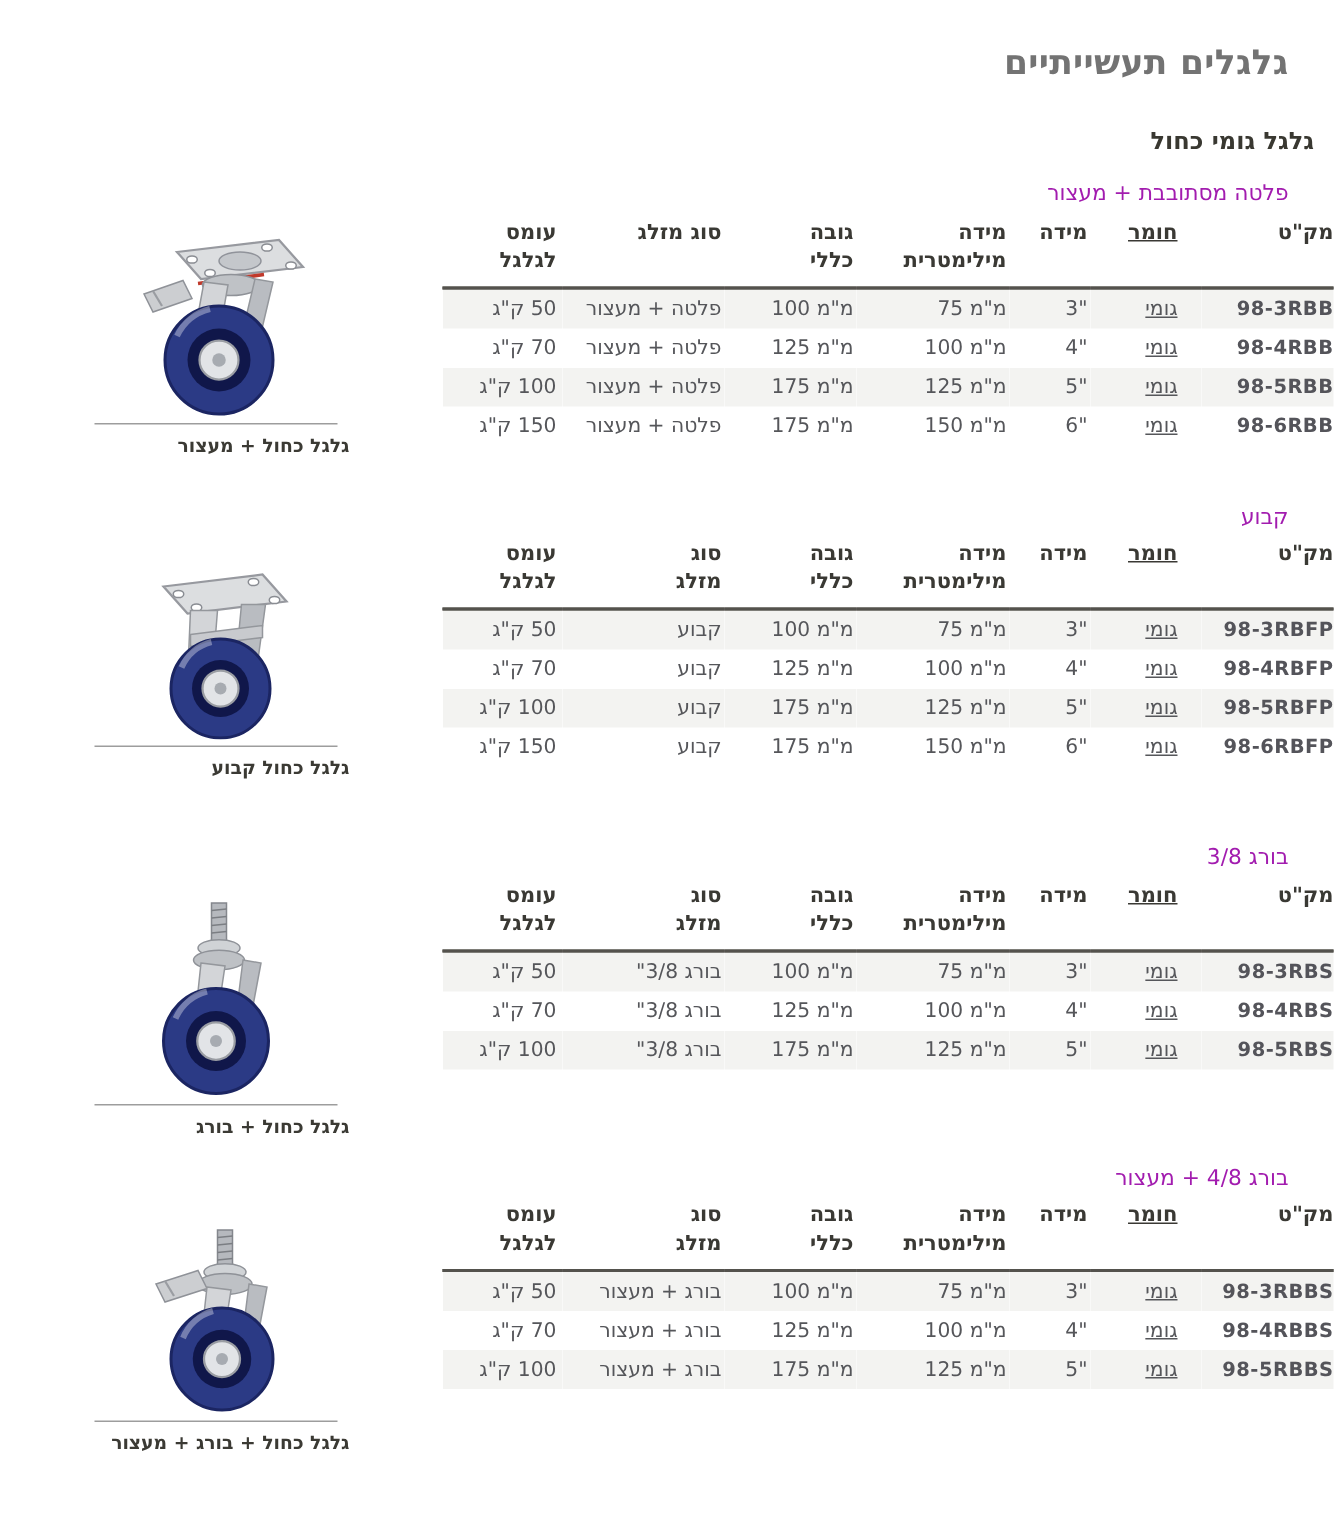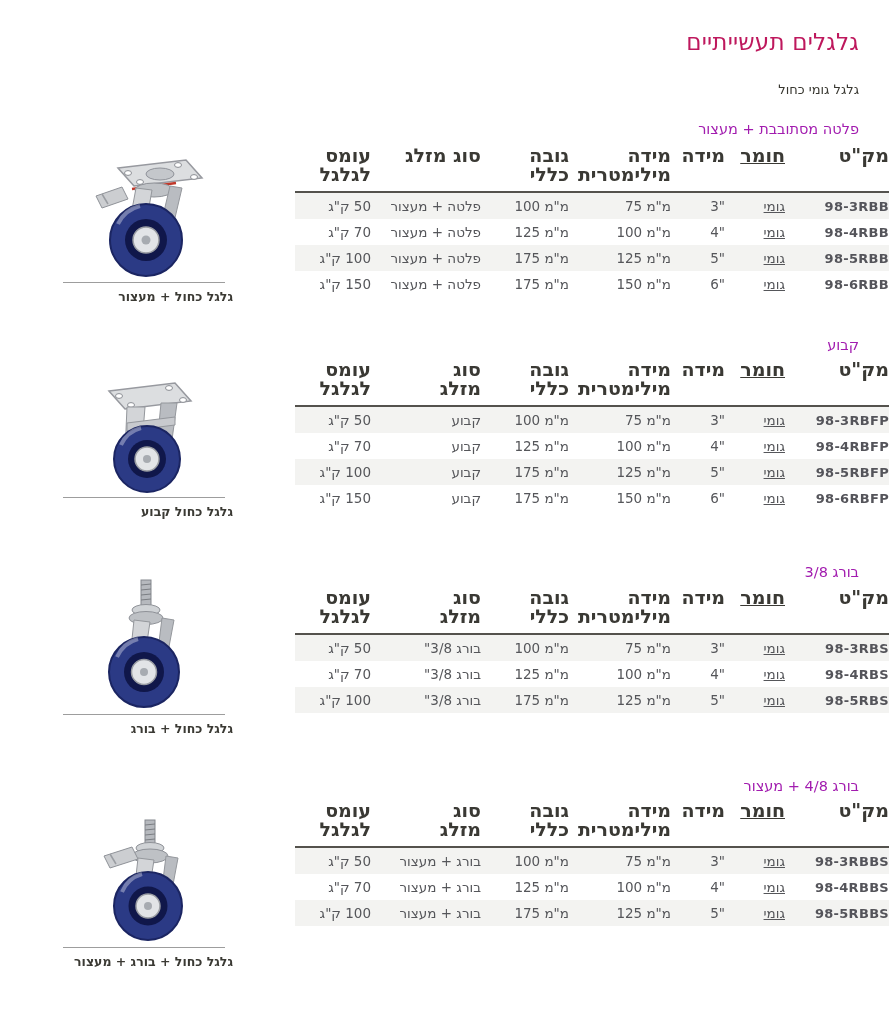--- a/index.html
+++ b/index.html
@@ -3,61 +3,61 @@
 <meta charset="utf-8">
 <style>
   html,body{margin:0;padding:0;}
   body{
     width:889px;height:1024px;position:relative;background:#ffffff;
     font-family:"DejaVu Sans","Liberation Sans",sans-serif;
     overflow:hidden;
   }
   .page-title{
     position:absolute;top:14px;right:30px;direction:rtl;
-    font-size:23px;font-weight:normal;color:#be185d;letter-spacing:.2px;
+    font-size:23px;font-weight:bold;color:#737373;letter-spacing:.2px;
   }
   .page-subtitle{
-    position:absolute;top:71px;right:30px;direction:rtl;
-    font-size:13px;font-weight:normal;color:#393831;
+    position:absolute;top:71px;right:13px;direction:rtl;
+    font-size:16px;font-weight:bold;color:#393831;
   }
   .section-caption{
     position:absolute;right:30px;direction:rtl;
     font-size:14.5px;color:#a21caf;
   }
   #cap0{top:121px}#cap1{top:337px}#cap2{top:564px}#cap3{top:778px}
 
   table.data-table{
     position:absolute;left:295px;width:566px;direction:rtl;
     border-collapse:collapse;table-layout:fixed;
   }
   #t0{top:146px}#t1{top:360px}#t2{top:588px}#t3{top:801px}
 
   .data-table th{
-    font-size:19px;font-weight:bold;color:#3a3934;text-align:right;
+    font-size:14px;font-weight:bold;color:#3a3934;text-align:right;
     vertical-align:top;white-space:pre-line;line-height:19px;
     padding:0 2px 7px 0;border-bottom:2px solid #54524d;
   }
   .data-table td{
     font-size:13.5px;color:#55565a;text-align:right;height:26px;
     padding:0 2px 0 0;white-space:nowrap;overflow:hidden;
   }
   .data-table tr.shaded{background:#f3f3f1;}
   .data-table .c-sku{font-weight:bold;color:#54545a;font-size:13px;letter-spacing:.3px;}
   .data-table th:nth-child(1),.data-table td:nth-child(1){width:88px;}
   .data-table th:nth-child(2),.data-table td:nth-child(2){width:58px;padding-left:0;padding-right:16px;text-decoration:underline;}
   .data-table th:nth-child(3),.data-table td:nth-child(3){width:52px;}
   .data-table th:nth-child(4),.data-table td:nth-child(4){width:100px;}
   .data-table th:nth-child(5),.data-table td:nth-child(5){width:86px;}
   .data-table th:nth-child(6),.data-table td:nth-child(6){width:106px;margin-top:36px;}
   .data-table th:nth-child(7),.data-table td:nth-child(7){width:76px;padding-right:4px;}
 
   figure.product-figure{
     position:absolute;left:55px;width:178px;margin:0;text-align:right;
   }
-  #f0{top:150px}#f1{top:370px}#f2{top:576px}#f3{top:818px}
+  #f0{top:150px}#f1{top:370px}#f2{top:598px}#f3{top:818px}
   .imgbox{display:flex;align-items:flex-end;justify-content:center;}
   #f0 .imgbox{height:128px}
   #f1 .imgbox{height:123px}
   #f2 .imgbox{height:134px}
   #f3 .imgbox{height:125px}
   .fig-sep{border:0;border-top:1px solid #9d9d9d;margin:4px 8px 6px 8px;}
   figcaption{
     direction:rtl;font-size:12.5px;font-weight:bold;color:#3b3a34;
   }
 </style>

